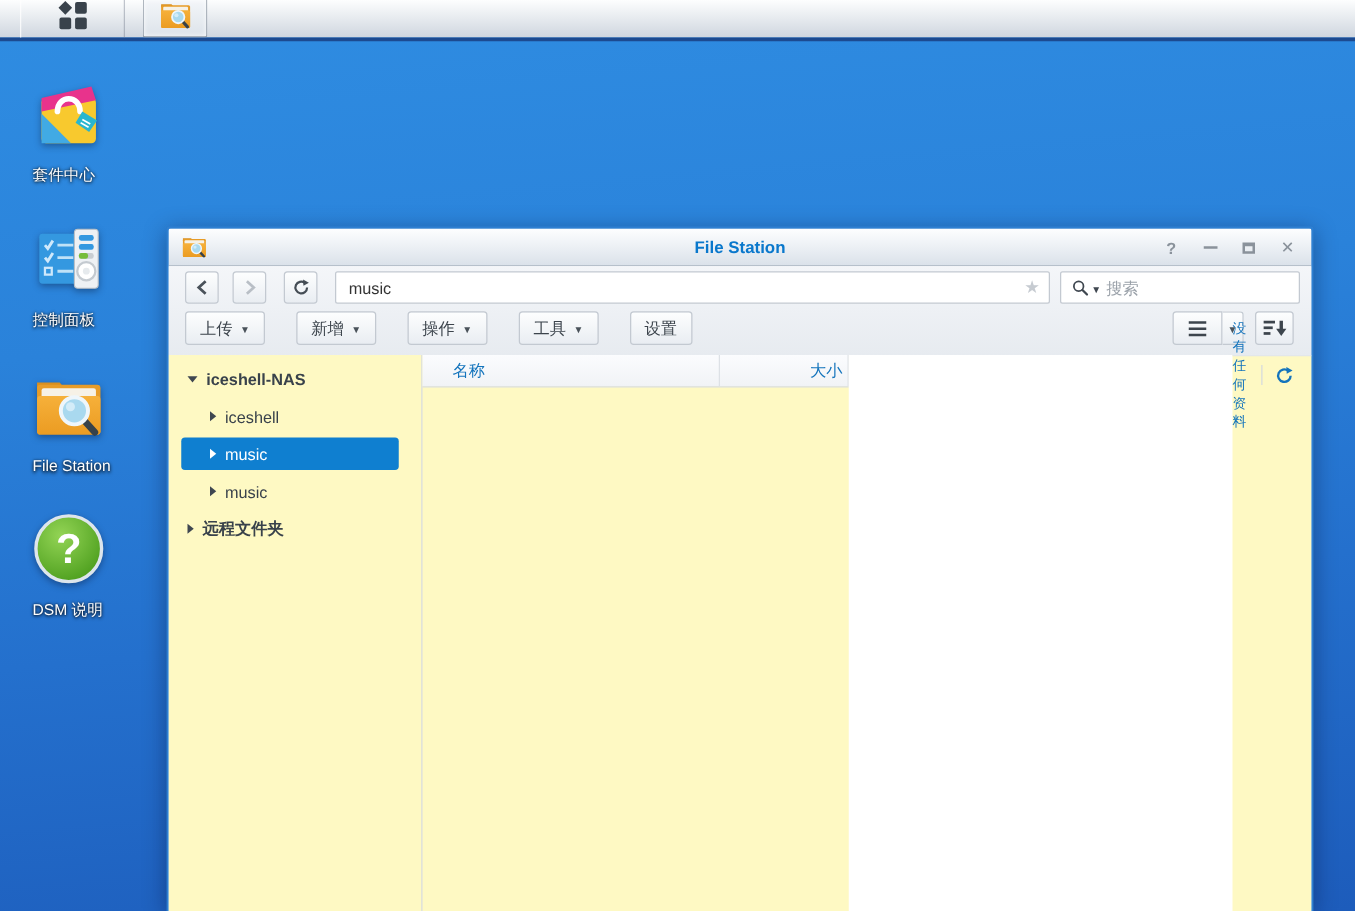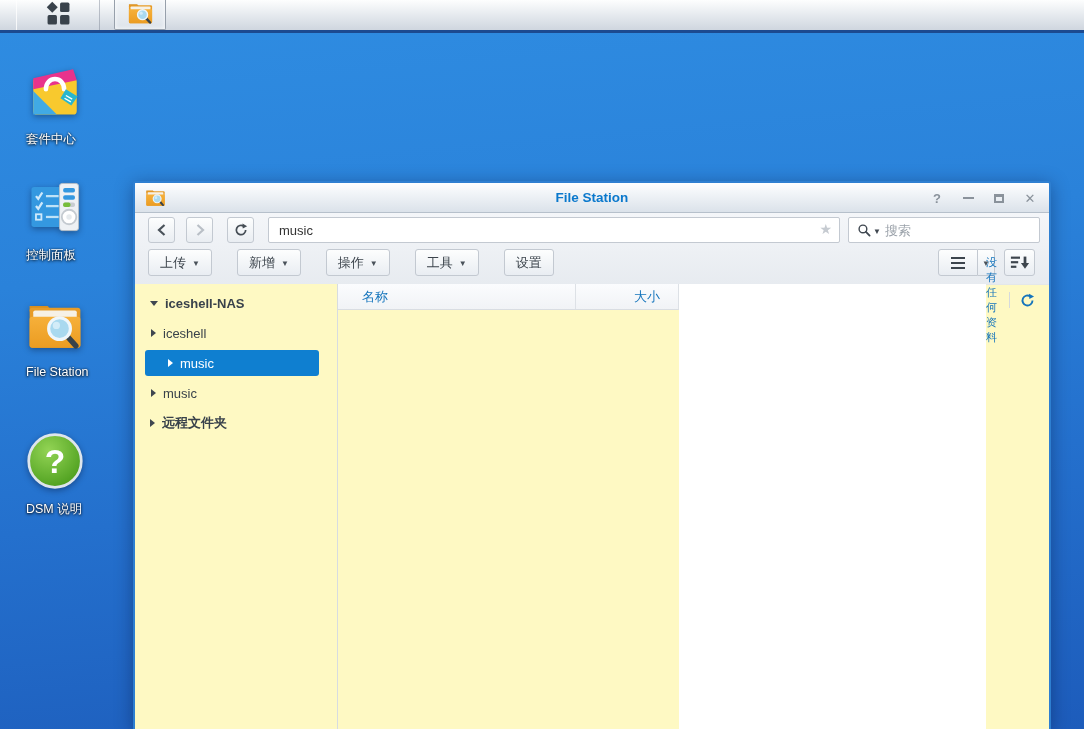--- a/index.html
+++ b/index.html
@@ -112,40 +112,40 @@
   .listbars { display:flex; flex-direction:column; gap:3px; }
   .listbars i { display:block; width:14px; height:2px; background:#3d454d; }
 
   
   .content { flex:1; display:flex; min-height:0; background:#fef9c3; }
   .sidebar { width:203px; flex:0 0 203px; border-right:1px solid #d7dce0; padding-top:4px; overflow:hidden; }
   .srow {
     height:30px; display:flex; align-items:center; cursor:pointer;
     font-size:13px; color:#39424b; padding-left:15px;
   }
-  .srow.child { padding-left:16px; }
+  .srow.child { padding-left:33px; }
   .srow.root .lbl { font-weight:bold; }
   .srow .lbl { margin-left:7px; }
   .srow.selected {
     background:#0f7fd0; color:#fff; border-radius:3px;
     margin:2px 18px 2px 10px; height:26px; padding-left:23px;
   }
   .tri-d { width:0; height:0; border-top:5px solid #3f4750; border-left:4px solid transparent; border-right:4px solid transparent; }
   .tri-r { width:0; height:0; border-left:5px solid #3f4750; border-top:4px solid transparent; border-bottom:4px solid transparent; }
   .srow.selected .tri-r { border-left-color:#fff; }
 
   .main { flex:1; display:flex; flex-direction:row; min-width:0; }
   .cols {
     height:26px; flex:0 0 26px; display:flex; align-items:center;
     background:linear-gradient(#fbfcfe,#f1f3f6);
     border-bottom:1px solid #d9dde2; font-size:13px; color:#1474bc;
   }
   .col { height:100%; display:flex; align-items:center; border-right:1px solid #dde1e6; cursor:pointer; }
   .col.c-name { width:238px; padding-left:24px; }
-  .col.c-size { width:103px; justify-content:flex-end; padding-right:18px; }
+  .col.c-size { width:103px; justify-content:flex-end; padding-right:4px; }
   .col.c-type { width:147px; padding-left:12px; }
   .col.c-date { width:190px; justify-content:flex-end; padding-right:14px; }
   .col.c-gutter { flex:1; border-right:none; cursor:default; }
   .filelist { flex:1; background:#fff; }
   .statusbar {
     height:31px; flex:0 0 31px; border-top:1px solid #e3e7ea;
     display:flex; align-items:center; justify-content:flex-end; padding-right:14px;
   }
   .statusbar .empty { font-size:11px; color:#1474bc; }
   .statusbar .vsep { width:1px; height:16px; background:#d5dade; margin:0 11px; }
@@ -271,21 +271,21 @@
   <div class="desk-label">控制面板</div>
 </div>
 <div class="desk-icon" style="top:296px">
   <span>
     <svg class="big">
         <use href="#i-folder-search"></use>
       </svg>
   </span>
   <div class="desk-label">File Station</div>
 </div>
-<div class="desk-icon" style="top:432px">
+<div class="desk-icon" style="top:410px">
   <span>
     <svg class="big">
         <use href="#i-help"></use>
       </svg>
   </span>
   <div class="desk-label">DSM 说明</div>
 </div>
 
 <div class="window">
 

